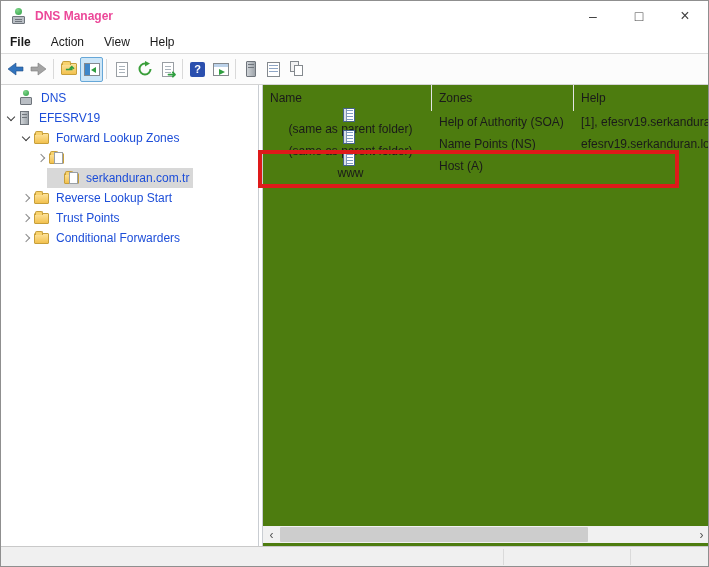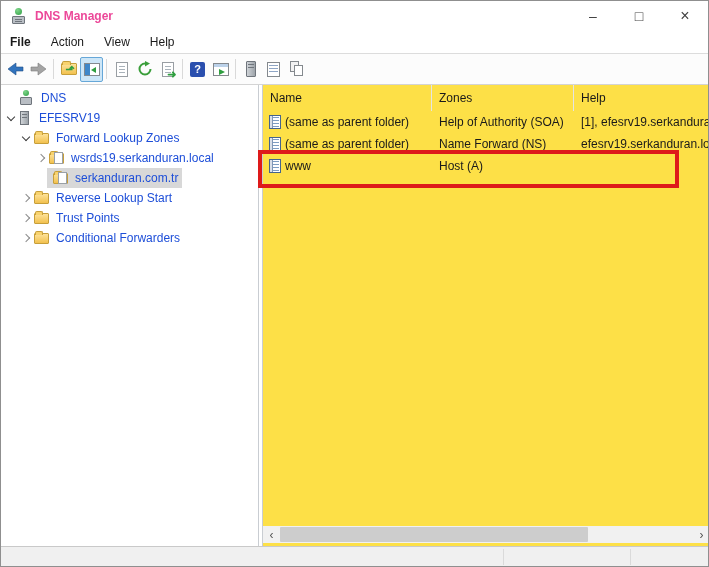--- a/index.html
+++ b/index.html
@@ -71,21 +71,21 @@
         background:repeating-linear-gradient(to bottom, #8fa6c6 0 1px, transparent 1px 3px); }
   .copy-icon { width:16px; height:16px; position:relative; }
   .copy-icon .pg { position:absolute; width:9px; height:11px; background:#f2f2f2; border:1px solid #84898e; }
   .copy-icon .pg.back { left:1px; top:0; }
   .copy-icon .pg.front { left:5px; top:4px; background:#fff; }
 
   
   .tree-pane { position:absolute; left:0; top:84px; width:258px; height:461px; background:#fff;
                border-right:1px solid #c9cdd2; padding-top:3px; overflow:hidden; }
   .splitter { position:absolute; left:258px; top:84px; width:3px; height:461px; background:#fff; }
-  .list-pane { position:absolute; left:261px; top:84px; width:448px; height:461px; background:#fde047;
+  .list-pane { position:absolute; left:261px; top:84px; width:448px; height:461px; background:#4d7c0f;
                border-left:1px solid #c9cdd2; overflow:hidden; }
 
   
   .tree-row { height:20px; display:flex; align-items:center; font-size:12px; color:#1d4ed8;
               white-space:nowrap; }
   .ind-a { padding-left:4px; } .ind-b { padding-left:19px; } .ind-c { padding-left:34px; }
   .chev { width:12px; height:12px; position:relative; flex:0 0 auto; }
   .chev.collapsed::after { content:''; position:absolute; left:3px; top:3px; width:5px; height:5px;
         border-right:1px solid #8a8a8a; border-bottom:1px solid #8a8a8a; transform:rotate(-45deg); }
   .chev.expanded::after { content:''; position:absolute; left:3px; top:2px; width:5px; height:5px;
@@ -102,31 +102,31 @@
         background:repeating-linear-gradient(to bottom, #6f757c 0 1px, transparent 1px 3px); }
   .fold { width:15px; height:11px; background:linear-gradient(#fde29a,#f2c14e);
           border:1px solid #c79f3a; border-radius:1px; position:relative; }
   .fold::before { content:''; position:absolute; top:-3px; left:0; width:6px; height:3px;
           background:#f8d36e; border:1px solid #c79f3a; border-bottom:none; border-radius:2px 2px 0 0; }
   .fold.zone::after { content:''; position:absolute; right:0px; top:-2px; width:7px; height:10px;
           background:linear-gradient(#fff 0 3px, #fff 3px),
                      repeating-linear-gradient(to bottom, transparent 0 2px, #aab4bf 2px 3px);
           background-color:#fff; border:1px solid #9aa0a6; }
   .tree-label { margin-left:5px; padding:1px 2px; }
-  .tree-sel { background:#d8d8d8; display:flex; align-items:center; padding:2px 2px 2px 4px; }
+  .tree-sel { background:#d8d8d8; display:flex; align-items:center; padding:2px 2px 2px 15px; }
   .tree-sel .tree-label { margin-left:5px; }
 
   
   .list-header { height:26px; display:flex; align-items:center; font-size:12px; color:#1a1a1a; }
   .hcell { height:100%; display:flex; align-items:center; padding-left:7px;
            border-right:1px solid #e4e4e4; }
   .hcell.c1 { width:169px; } .hcell.c2 { width:142px; } .hcell.c3 { flex:1; }
   .lrow { height:22px; display:flex; align-items:center; font-size:12px; color:#1a1a1a;
           white-space:nowrap; }
-  .lcell { overflow:hidden; white-space:nowrap; }
+  .lcell { overflow:hidden; white-space:nowrap;flex-direction:column; }
   .lcell.c1 { width:169px; display:flex; align-items:center; padding-left:6px; }
   .lcell.c2 { width:142px; padding-left:7px; }
   .lcell.c3 { flex:1; padding-left:7px; }
   .rec-ico { width:12px; height:14px; flex:0 0 auto; margin-right:4px; background:#fff;
              border:1px solid #46648c; position:relative; }
   .rec-ico::after { content:''; position:absolute; left:3px; right:1px; top:1px; bottom:1px;
              background:repeating-linear-gradient(to bottom, #7e9dc2 0 1px, transparent 1px 3px); }
   .rec-ico::before { content:''; position:absolute; left:0; top:0; bottom:0; width:2px;
              background:#d9dfe8; border-right:1px solid #8096b5; }
 
@@ -252,21 +252,20 @@
       <span class="tree-label">EFESRV19</span>
     </div>
     <div class="tree-row ind-b">
       <span class="chev expanded"></span>
       <span class="tree-ico fold"></span>
       <span class="tree-label">Forward Lookup Zones</span>
     </div>
     <div class="tree-row ind-c">
       <span class="chev collapsed"></span>
       <span class="tree-ico fold zone"></span>
-      <span class="tree-label">wsrds19.serkanduran.local</span>
     </div>
     <div class="tree-row ind-c">
       <span class="chev"></span>
       <span class="tree-sel">
         <span class="tree-ico fold zone"></span>
         <span class="tree-label">serkanduran.com.tr</span>
       </span>
     </div>
     <div class="tree-row ind-b">
       <span class="chev collapsed"></span>
@@ -301,21 +300,21 @@
       </div>
       <div class="lcell c2">Help of Authority (SOA)</div>
       <div class="lcell c3">[1], efesrv19.serkanduran.</div>
     </div>
 
     <div class="lrow">
       <div class="lcell c1">
         <span class="rec-ico"></span>
         <span>(same as parent folder)</span>
       </div>
-      <div class="lcell c2">Name Forward (NS)</div>
+      <div class="lcell c2">Name Points (NS)</div>
       <div class="lcell c3">efesrv19.serkanduran.loca</div>
     </div>
 
     <div class="lrow">
       <div class="lcell c1">
         <span class="rec-ico"></span>
         <span>www</span>
       </div>
       <div class="lcell c2">Host (A)</div>
     </div>

